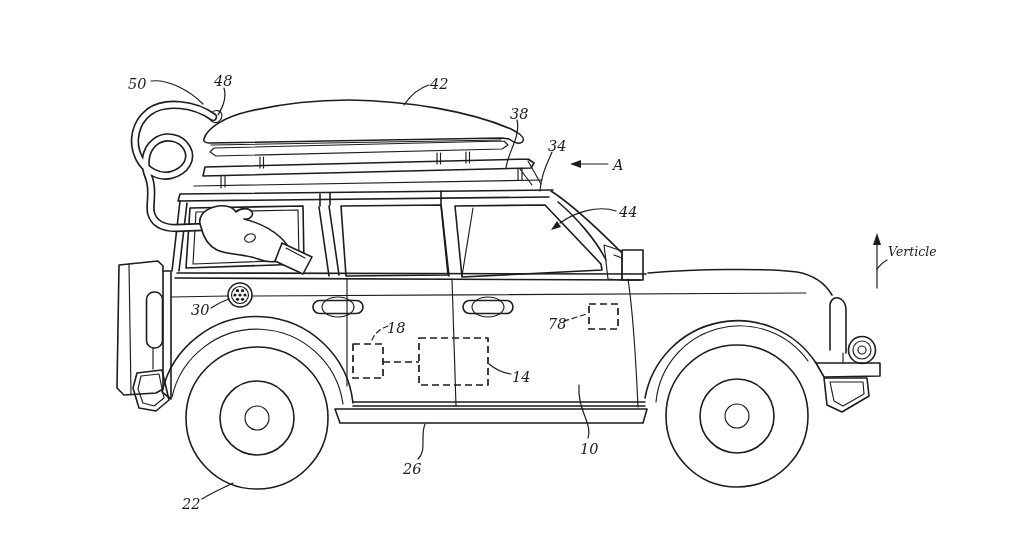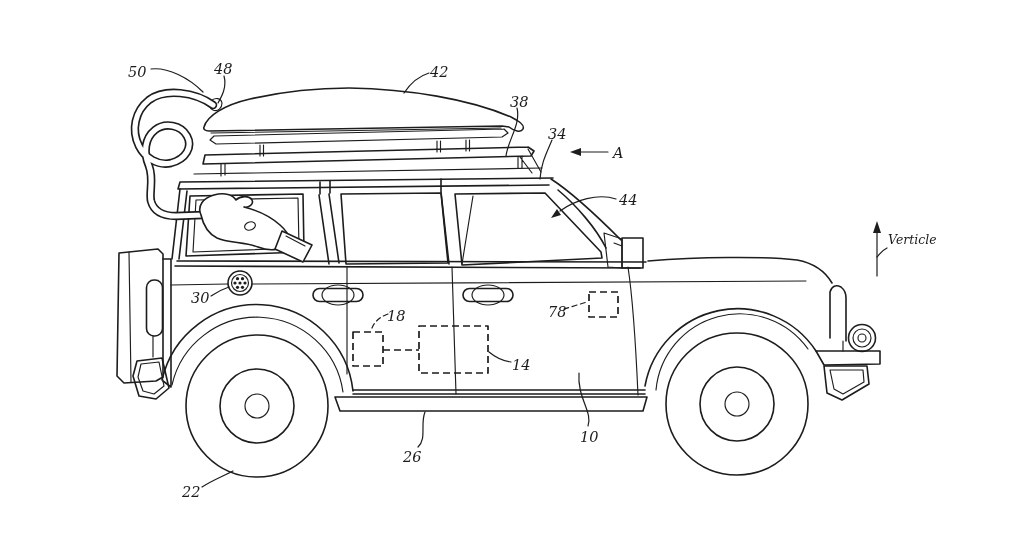--- a/index.html
+++ b/index.html
@@ -1,17 +1,17 @@
 <!DOCTYPE html>
 <html><head>
 <meta charset="utf-8">
 <style>
   html,body{margin:0;padding:0;background:#ffffff;}
   .stage{position:relative;width:1024px;height:530px;background:#ffffff;overflow:hidden;
-         font-family:"DejaVu Serif", serif;}
+         font-family:"DejaVu Serif", serif;margin-top:12px;}
   svg{position:absolute;left:0;top:0;}
   .ln{fill:none;stroke:#1d1d1d;stroke-width:1.6;stroke-linecap:round;stroke-linejoin:round;}
   .thin{fill:none;stroke:#1d1d1d;stroke-width:1.15;stroke-linecap:round;stroke-linejoin:round;}
   .leader{fill:none;stroke:#1d1d1d;stroke-width:1.2;stroke-linecap:round;}
   .dashedln{fill:none;stroke:#1d1d1d;stroke-width:1.7;stroke-linejoin:round;stroke-dasharray:7 4;}
   .dashlead{fill:none;stroke:#1d1d1d;stroke-width:1.2;stroke-linecap:round;stroke-dasharray:5 3.5;}
   .whitefill{fill:#ffffff;stroke:#1d1d1d;stroke-width:1.6;stroke-linejoin:round;}
   .reflabel{font-family:"DejaVu Serif", serif;font-style:italic;font-size:14.5px;fill:#1b1b1b;}
   .axislabel{font-family:"DejaVu Serif", serif;font-style:italic;font-size:12.5px;fill:#1b1b1b;}
   .arrowhead{fill:#1d1d1d;stroke:none;}

